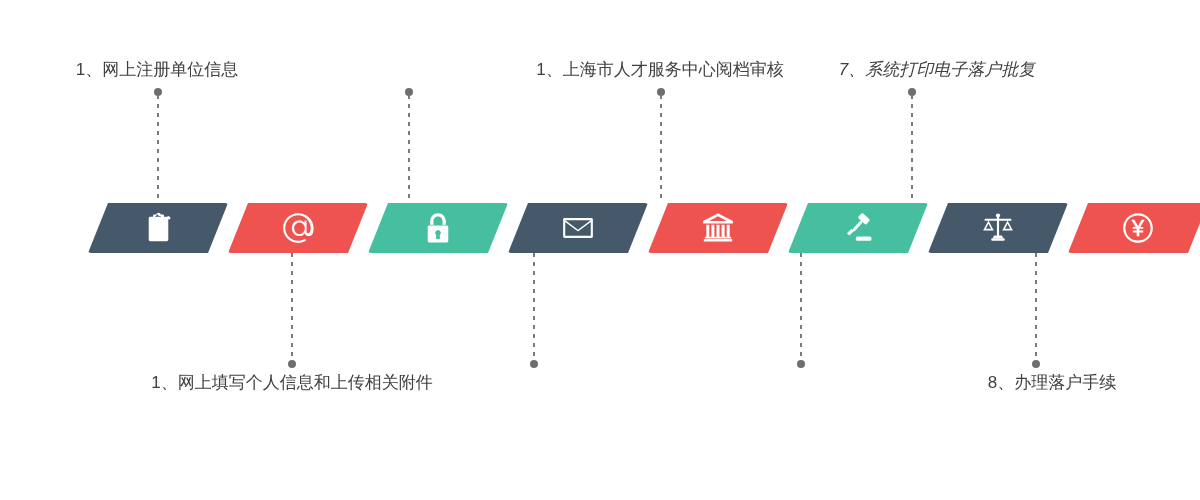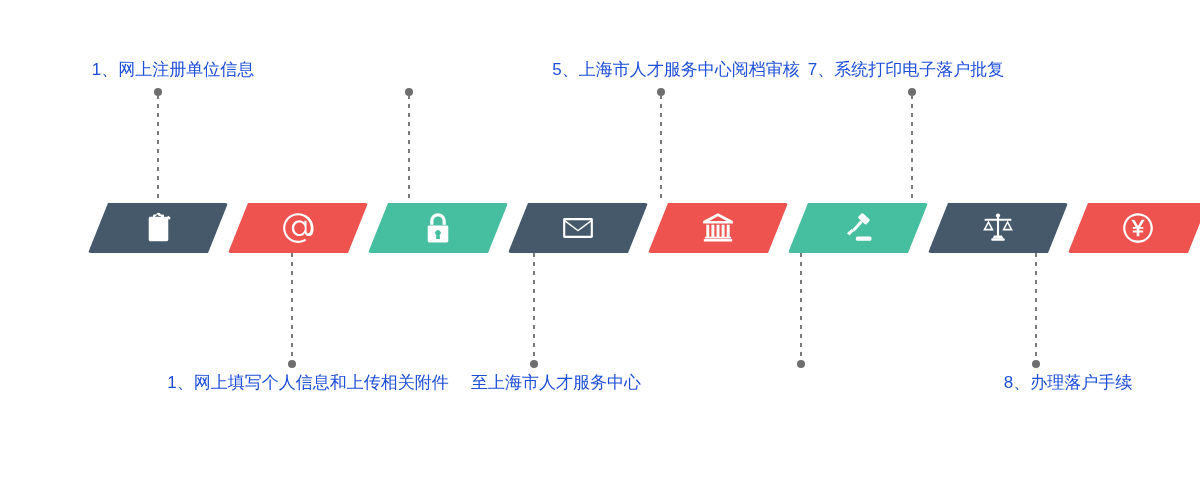--- a/index.html
+++ b/index.html
@@ -78,24 +78,23 @@
   .connector.up .dot { top: 0; }
   .connector.up .dline { top: 7px; bottom: 0; }
   .connector.down .dot { bottom: 0; }
   .connector.down .dline { top: 0; bottom: 7px; }
 
   
   .step-label {
     position: absolute;
     font-size: 17px;
     line-height: 30px;
-    color: #1d4ed8;
+    color: #404040;
     white-space: nowrap;
     font-family: "Liberation Sans", "DejaVu Sans", sans-serif;
-    margin-left: 16px;
   }
   .step-label .lbl-line { display: block; }
   .step-label.align-center { text-align: center; }
   .step-label.two-line .lbl-line:nth-child(2) { text-align: center; }
 </style>
 </head>
 <body>
 
 <div id="flow-root">
 
@@ -223,33 +222,32 @@
     <span class="dline"></span>
     <span class="dot"></span>
   </div>
 
   <div class="step-label align-center" style="left:0px; top:55px; width:314px;">
     <span class="lbl-line">1、网上注册单位信息</span>
   </div>
 
 
   <div class="step-label align-center" style="left:490px; top:55px; width:340px;">
-    <span class="lbl-line">5、上海市人才服务中心阅档审核</span>
-  </div>
-
-  <div class="step-label align-center" style="left:764px; top:55px; width:252px;">
+    <span class="lbl-line">1、上海市人才服务中心阅档审核</span>
+  </div>
+
+  <div class="step-label align-center" style="left:811px; top:55px; width:252px;font-style:italic;">
     <span class="lbl-line">7、系统打印电子落户批复</span>
   </div>
 
   <div class="step-label align-center" style="left:80px; top:368px; width:424px;">
     <span class="lbl-line">1、网上填写个人信息和上传相关附件</span>
   </div>
 
   <div class="step-label align-center two-line" style="left:410px; top:368px; width:260px;">
-    <span class="lbl-line">至上海市人才服务中心</span>
   </div>
 
 
   <div class="step-label align-center" style="left:930px; top:368px; width:244px;">
     <span class="lbl-line">8、办理落户手续</span>
   </div>
 
 </div>
 
 </body></html>

